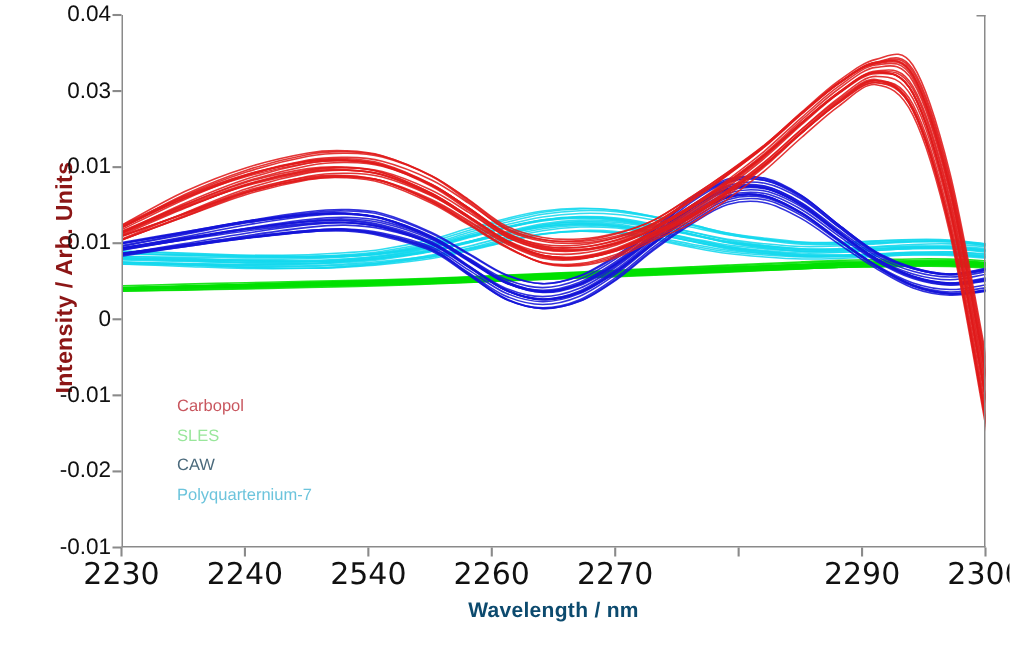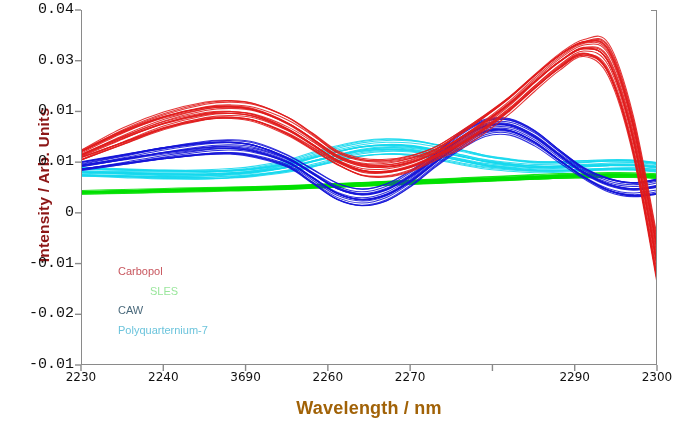--- a/index.html
+++ b/index.html
@@ -10,34 +10,34 @@
   
   #ylabel{
     position:absolute; left:-96px; top:176px;
     width:280px; text-align:center;
     transform:rotate(-90deg);
     font-size:15.5px; font-weight:bold; color:#8c1616;
     letter-spacing:.2px; white-space:nowrap;
   }
   #xlabel{
     position:absolute; left:81px; top:398px; width:576px;
-    text-align:center; font-size:18px; font-weight:bold;
-    color:#a16207; letter-spacing:.2px;
+    text-align:center; font-size:14px; font-weight:bold;
+    color:#0c4a6e; letter-spacing:.2px;
   }
 
   
   .ytick{
     position:absolute; right:0; width:54px; text-align:right;
     font-size:15px; color:#111; line-height:1;
-    font-family:Liberation Mono, monospace;
+    font-family:Liberation Sans, sans-serif;
   }
   #yticks{position:absolute; left:14px; top:0; width:60px; height:435px;}
   .xtick{
     position:absolute; top:0; width:70px; margin-left:-35px;
-    text-align:center; font-size:12px; color:#111;
+    text-align:center; font-size:20px; color:#111;
     font-family:"DejaVu Sans",sans-serif;
   }
   #xticks{position:absolute; left:0; top:370px; width:673px; height:22px;}
 
   
   #plot{
     position:absolute; left:81px; top:10px;
     width:576px; height:355px;
     border-left:1.4px solid #8a8a8a;
     border-bottom:1.4px solid #8a8a8a;
@@ -65,21 +65,21 @@
       <div class="ytick" style="top: 103.429px;">0.01</div>
       <div class="ytick" style="top: 154.143px;">0.01</div>
       <div class="ytick" style="top: 204.857px;">0</div>
       <div class="ytick" style="top: 255.571px;">-0.01</div>
       <div class="ytick" style="top: 306.286px;">-0.02</div>
       <div class="ytick" style="top: 357px;">-0.01</div>
     </div>
   <div id="xticks">
       <div class="xtick" style="left: 81px;">2230</div>
       <div class="xtick" style="left: 163.286px;">2240</div>
-      <div class="xtick" style="left: 245.571px;">3690</div>
+      <div class="xtick" style="left: 245.571px;">2540</div>
       <div class="xtick" style="left: 327.857px;">2260</div>
       <div class="xtick" style="left: 410.143px; text-align: center;">2270</div>
       <div class="xtick" style="left: 574.714px;">2290</div>
       <div class="xtick" style="left: 657px;">2300</div>
     </div>
 
   <div id="plot">
     <svg class="layer" viewBox="0 0 576 355" preserveAspectRatio="none">
       <g id="curves">
           <path d="M 0.00 183.47 C 6.86 183.29, 27.43 182.76, 41.14 182.42 C 54.86 182.09, 68.57 181.75, 82.29 181.44 C 96.00 181.12, 112.46 180.76, 123.43 180.54 C 134.40 180.32, 139.89 180.27, 148.11 180.14 C 156.34 180.01, 163.20 179.97, 172.80 179.77 C 182.40 179.58, 196.11 179.25, 205.71 178.97 C 215.31 178.69, 222.17 178.37, 230.40 178.07 C 238.63 177.78, 246.86 177.48, 255.09 177.19 C 263.31 176.89, 271.54 176.59, 279.77 176.29 C 288.00 175.99, 296.23 175.69, 304.46 175.39 C 312.69 175.08, 320.91 174.77, 329.14 174.45 C 337.37 174.14, 345.60 173.82, 353.83 173.49 C 362.06 173.16, 370.29 172.82, 378.51 172.48 C 386.74 172.14, 394.97 171.79, 403.20 171.44 C 411.43 171.08, 419.66 170.72, 427.89 170.36 C 436.11 169.99, 444.34 169.62, 452.57 169.25 C 460.80 168.87, 469.03 168.41, 477.26 168.11 C 485.49 167.82, 493.71 167.69, 501.94 167.48 C 510.17 167.27, 518.40 166.97, 526.63 166.85 C 534.86 166.73, 543.09 166.61, 551.31 166.74 C 559.54 166.88, 571.89 167.52, 576.00 167.68" fill="none" stroke="#00e000" stroke-width="1.05" stroke-opacity="0.88" stroke-linecap="round"></path>
@@ -184,17 +184,17 @@
       <line x1="410.1428571428571" y1="365" x2="410.1428571428571" y2="371" stroke="#8a8a8a" stroke-width="1.4"></line>
       <line x1="492.42857142857144" y1="365" x2="492.42857142857144" y2="371" stroke="#8a8a8a" stroke-width="1.4"></line>
       <line x1="574.7142857142857" y1="365" x2="574.7142857142857" y2="371" stroke="#8a8a8a" stroke-width="1.4"></line>
       <line x1="657" y1="365" x2="657" y2="371" stroke="#8a8a8a" stroke-width="1.4"></line>
     </svg>
 
   <div id="xlabel">Wavelength / nm</div>
 
   <div id="legend">
       <div class="lg" style="color: rgb(200, 86, 94);">Carbopol</div>
-      <div class="lg" style="color: rgb(153, 230, 155); margin-left: 32px;">SLES</div>
+      <div class="lg" style="color: rgb(153, 230, 155);">SLES</div>
       <div class="lg" style="color: rgb(75, 106, 124);">CAW</div>
       <div class="lg" style="color: rgb(108, 196, 220);">Polyquarternium-7</div>
     </div>
 </div>
 
 </body></html>

